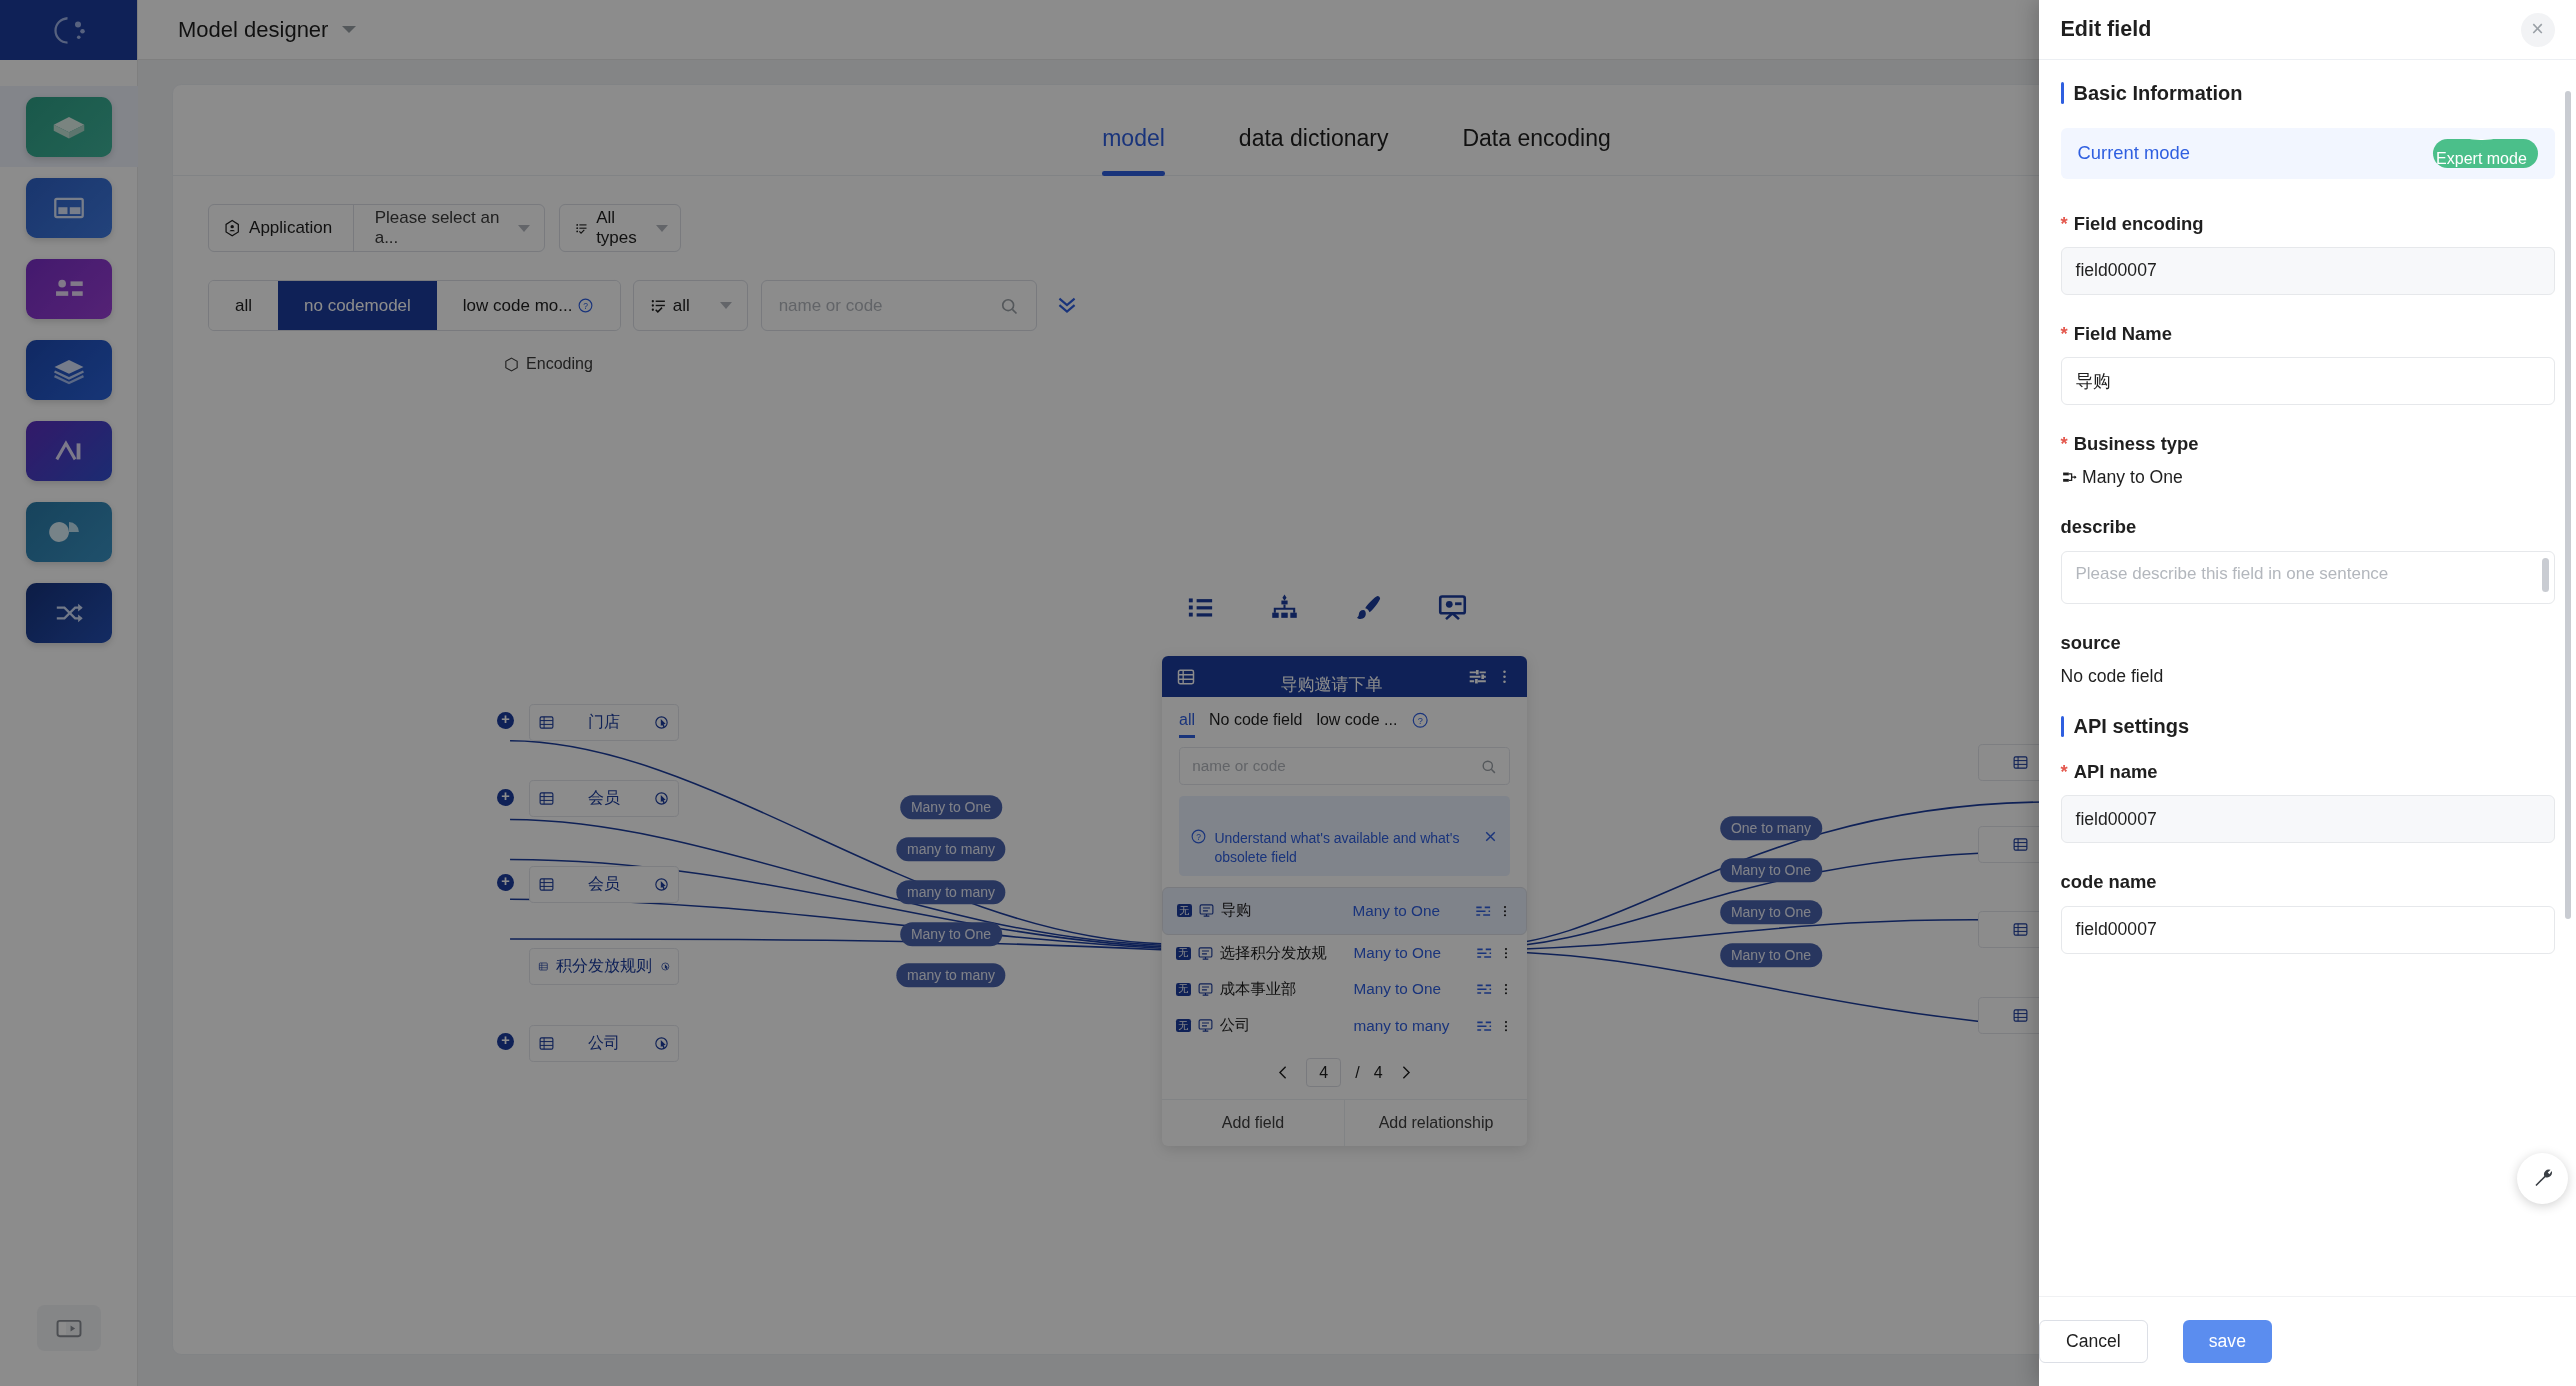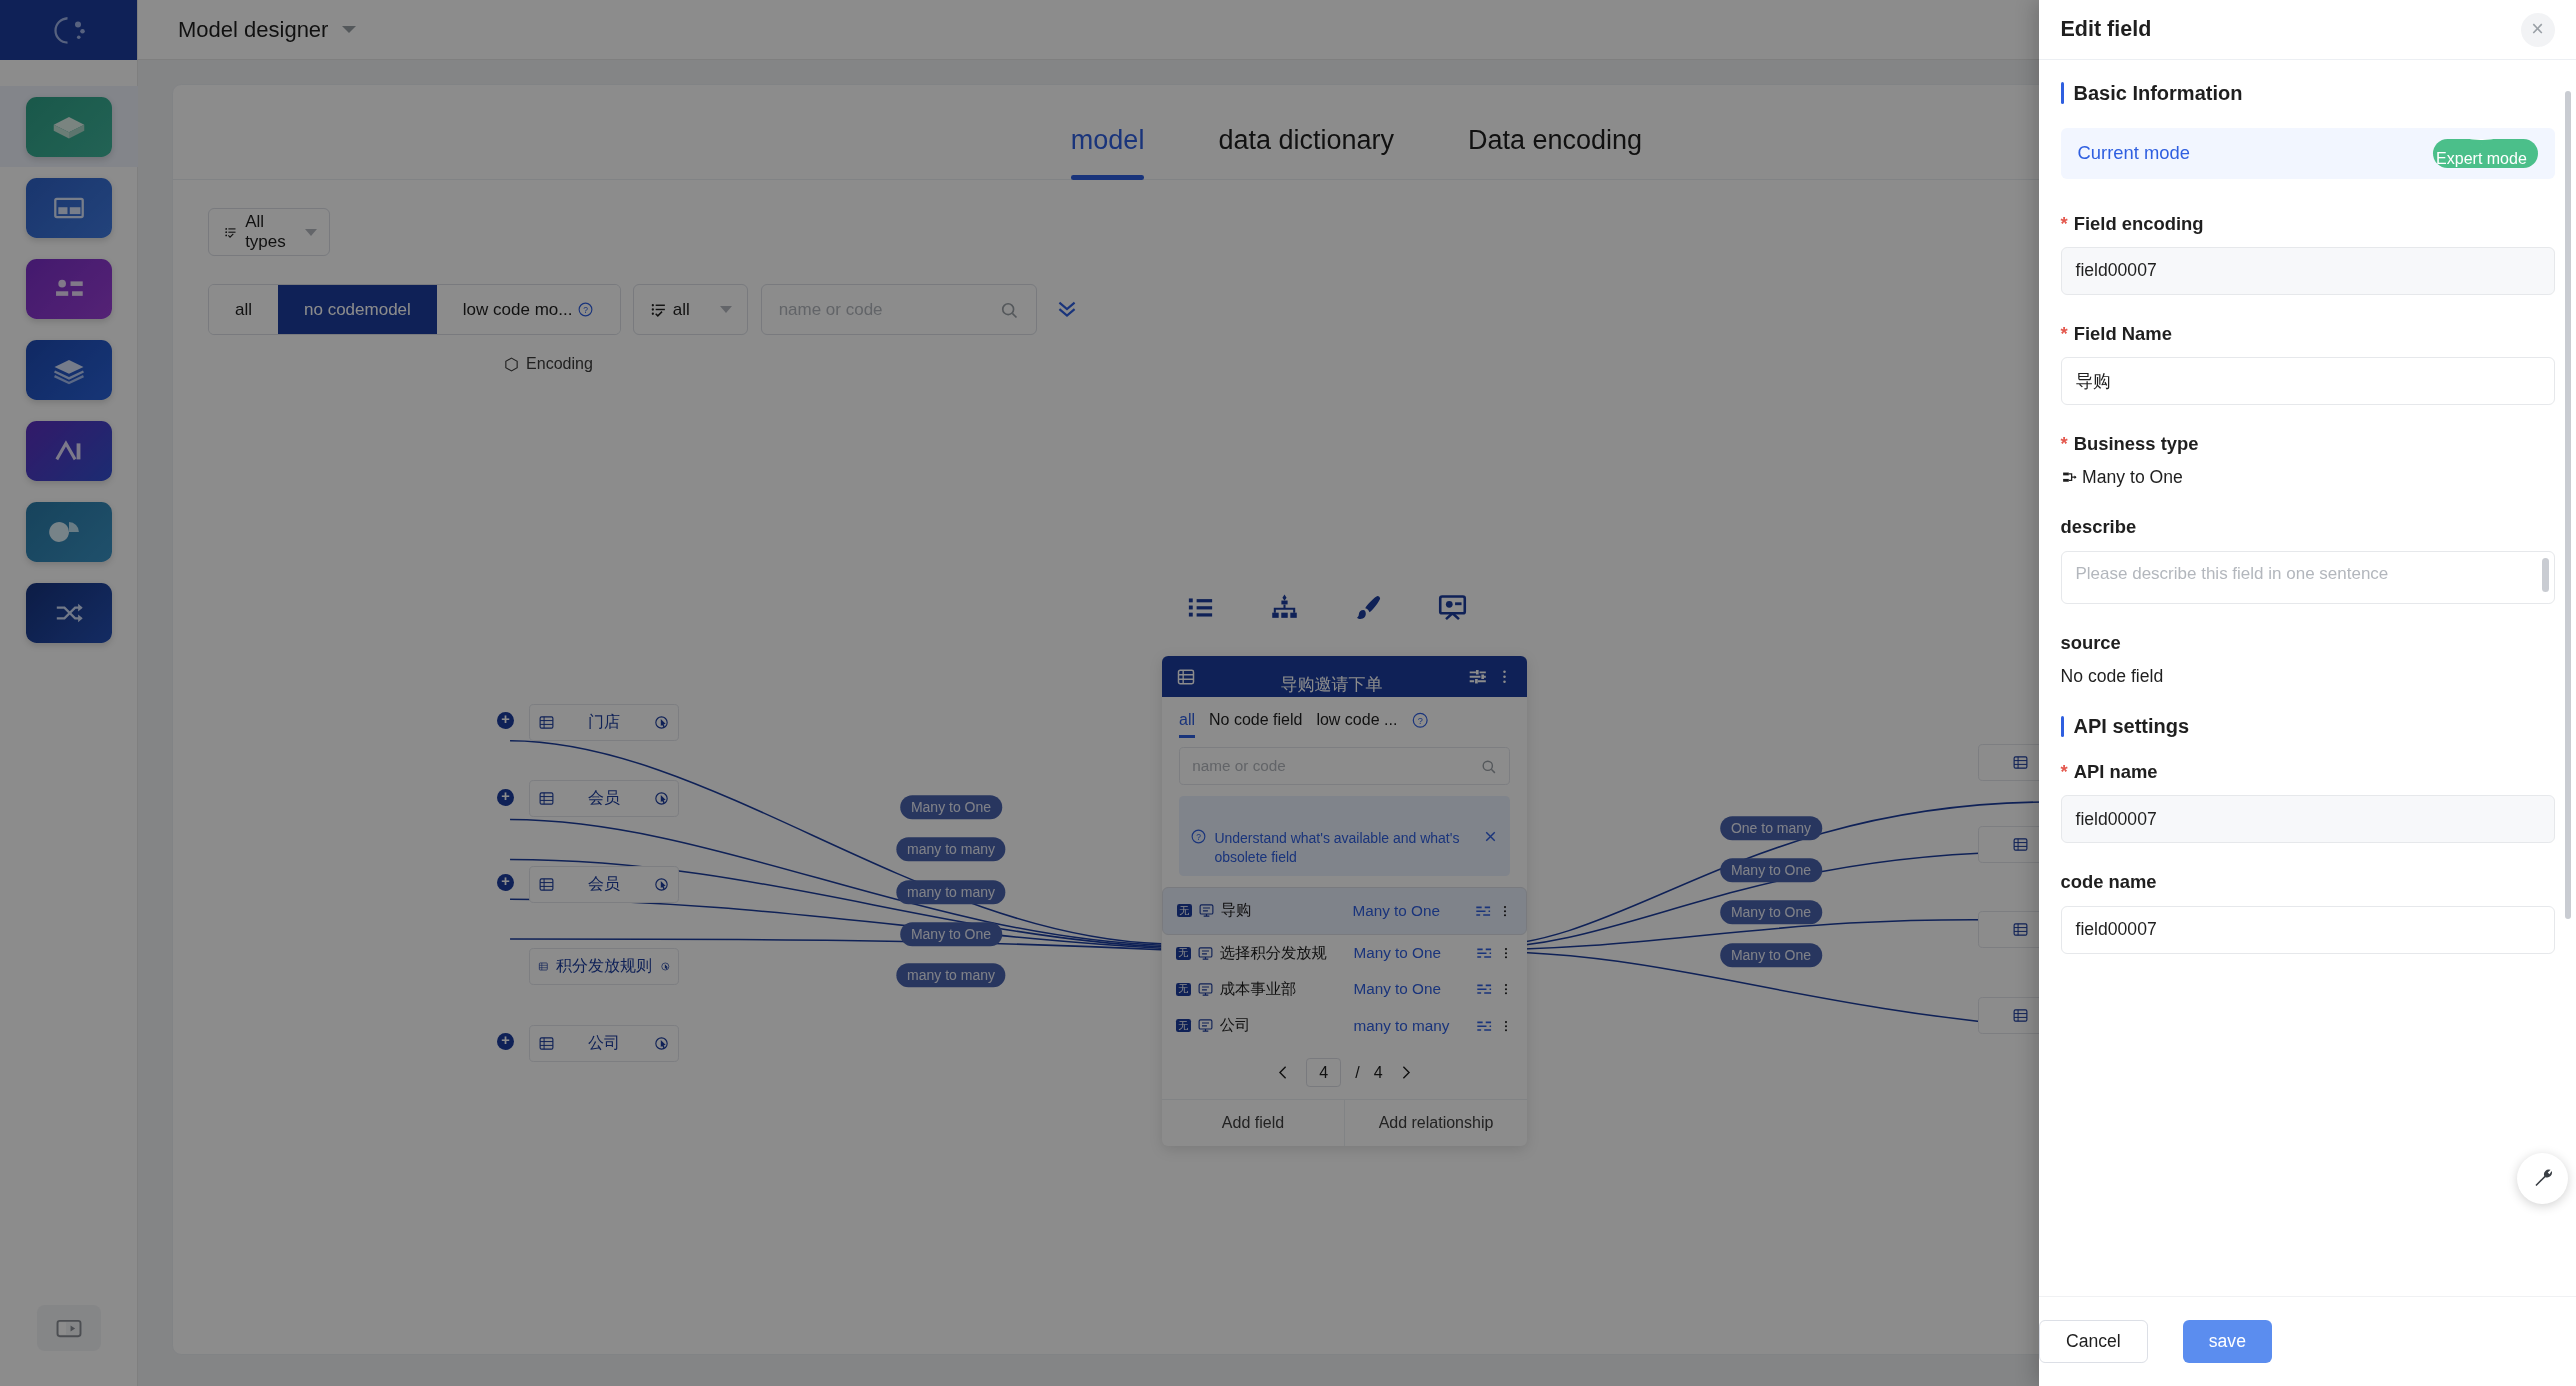--- a/index.html
+++ b/index.html
@@ -70,21 +70,21 @@
 
   
   #main-card {
     position: absolute; left: 172px; top: 84px; right: 35px; bottom: 31px;
     background: #fff; border-radius: 9.2px; border: 0.8px solid #eceff3;
   }
 
   
   #tabs { display: flex; gap: 74px; justify-content: center; padding-top: 40px;
     border-bottom: 0.8px solid #eceff3; position: relative; }
-  .tab { font-size: 27px; color: #1f1f1f; padding-bottom: 23px; position: relative; }
+  .tab { font-size: 23px; color: #1f1f1f; padding-bottom: 23px; position: relative; }
   .tab.active { color: #2f5fe0; }
   .tab.active::after{ content:""; position:absolute; left:0; right:0; bottom:-0.8px;
     height: 4.6px; background:#2f5fe0; border-radius:2.3px;}
 
   
   #filter1 { display: flex; align-items: center; padding: 28px 35px 0 35px; gap: 14px; }
   .sel {
     height: 48px; border: 0.8px solid #dcdfe6; border-radius: 6.1px; background: #fff;
     display: flex; align-items: center; padding: 0 15.3px; gap: 7.7px;
     font-size: 17px; color: #1f1f1f; position: relative;
@@ -326,20 +326,35 @@
 
     <div id="main-card">
 
       <div id="tabs">
         <div class="tab active">model</div>
         <div class="tab">data dictionary</div>
         <div class="tab">Data encoding</div>
       </div>
 
       <div id="filter1">
+        <div class="sel" style="width:337px;padding:0;">
+          <div style="display:flex;align-items:center;gap:7.7px;padding:0 14px;width:144px;">
+            <svg width="18.4" height="18.4" viewBox="0 0 24 24">
+              <path d="M12 2l8 5v10l-8 5-8-5V7z" fill="none" stroke="#1f1f1f" stroke-width="1.6"></path>
+              <circle cx="12" cy="10" r="2.2" fill="#1f1f1f"></circle>
+              <path d="M8.4 16c.8-2 6.4-2 7.2 0z" fill="#1f1f1f"></path>
+            </svg>
+            <span>Application</span>
+          </div>
+          <div class="dv" style="left:144px;"></div>
+          <div style="display:flex;align-items:center;flex:1;padding:0 14px;justify-content:space-between;">
+            <span class="ph">Please select an a...</span>
+            <span class="chev"></span>
+          </div>
+        </div>
 
         <div class="sel" style="width:122px;justify-content:space-between;">
           <span style="display:flex;align-items:center;gap:7.7px;">
             <svg width="18.4" height="18.4" viewBox="0 0 24 24">
               <circle cx="4" cy="6" r="1.6" fill="#1f1f1f"></circle>
                 <rect x="8" y="5" width="13" height="2" fill="#1f1f1f"></rect>
               <circle cx="4" cy="12" r="1.6" fill="#1f1f1f"></circle>
                 <rect x="8" y="11" width="13" height="2" fill="#1f1f1f"></rect>
               <circle cx="4" cy="18" r="1.6" fill="#1f1f1f"></circle>
                 <path d="M8 18l3 3 6-6" fill="none" stroke="#1f1f1f" stroke-width="2"></path>

